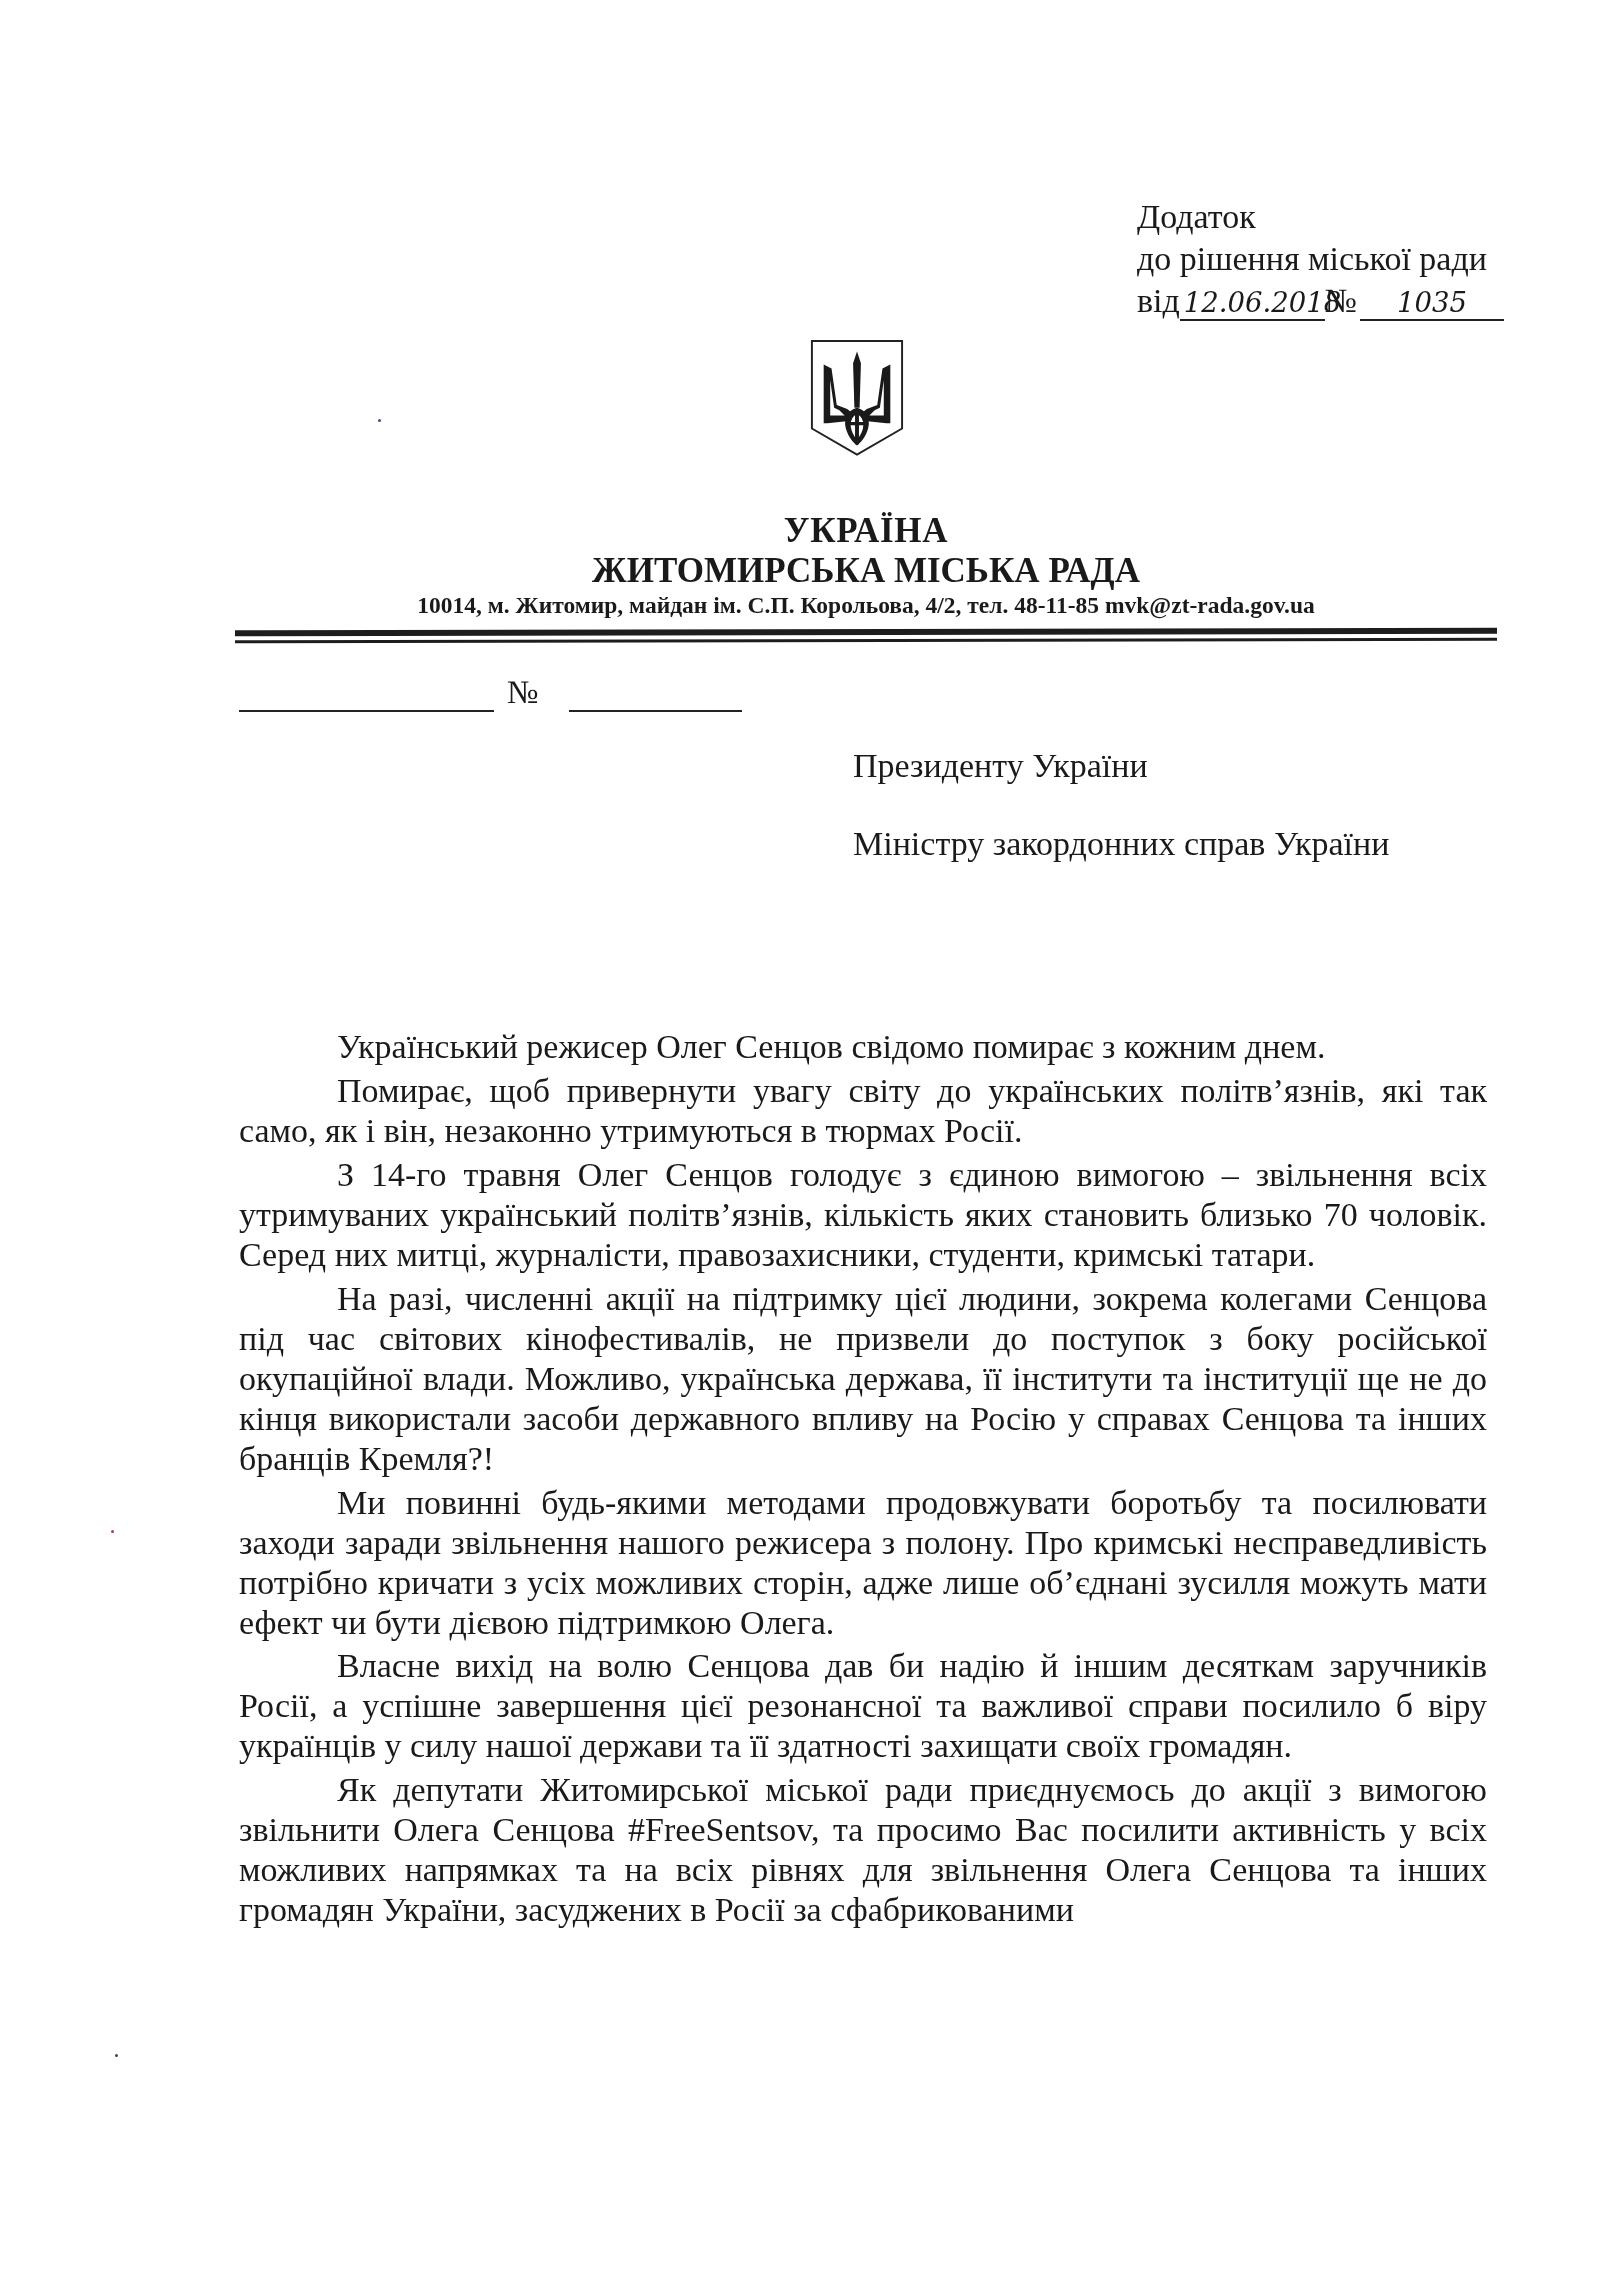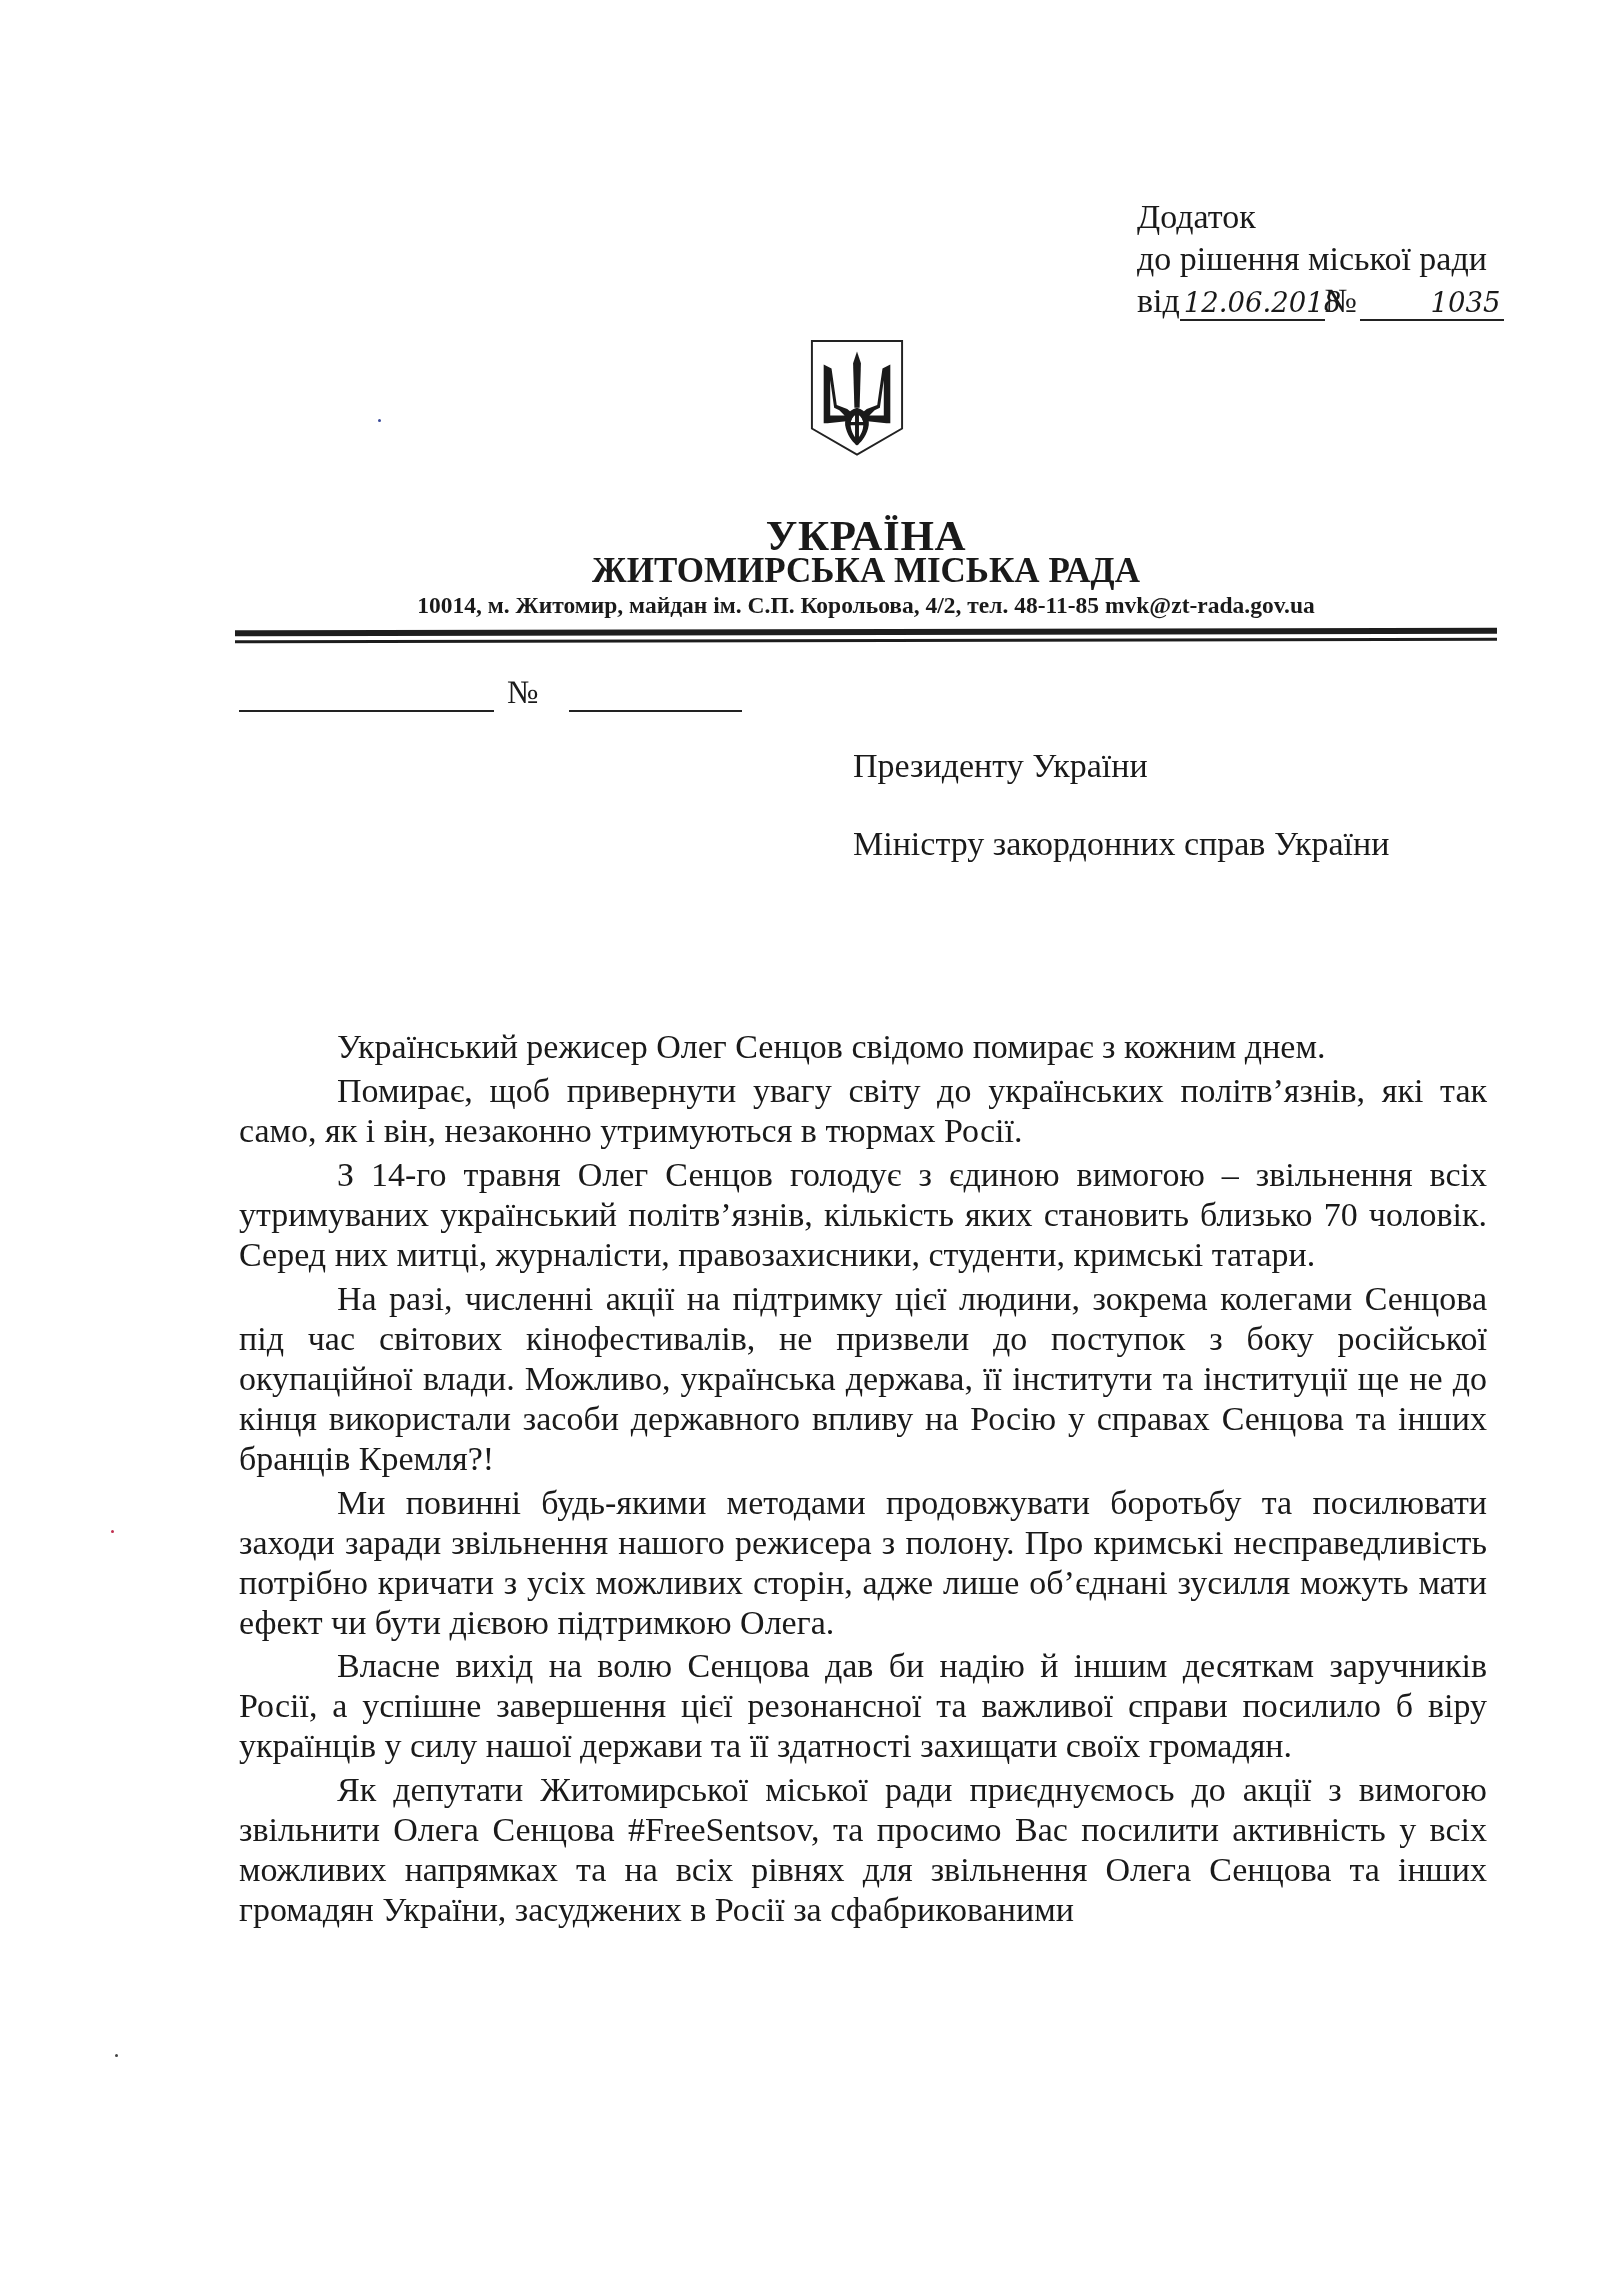--- a/index.html
+++ b/index.html
@@ -13,29 +13,29 @@
     clip-path: polygon(20% 0, 100% 0, 100% 80%);
   }
   .annex {
     position: absolute; left: 1137px; top: 196px; font-size: 34px; line-height: 42px;
   }
   .annex .hand {
     font-family: "DejaVu Serif", serif; font-style: italic; font-size: 27.5px;
     display: inline-block; border-bottom: 2px solid #222; padding: 0 3.9px; line-height: 33px;
   }
   .annex .date { width: 137px; text-align: center; }
-  .annex .num { width: 137px; text-align: right; margin-left: 2.6px; }
+  .annex .num { width: 137px; text-align: center; margin-left: 2.6px; }
   .coat {
     position: absolute; left: 808px; top: 337px; width: 98px; height: 121px;
   }
   .hdr {
     position: absolute; left: 235px; width: 1262px; text-align: center; font-weight: bold;
     font-family: "Liberation Serif", serif;
   }
-  .hdr.country { top: 511px; font-size: 43px; letter-spacing: 0.7px; }
+  .hdr.country { top: 511px; font-size: 35px; letter-spacing: 0.7px; }
   .hdr.council { top: 551px; font-size: 35px; }
   .hdr.addr { top: 592px; font-size: 23.5px; }
   .rule1 { position: absolute; left: 235px; top: 629px; width: 1262px; height: 5.9px; background: #1d1d1d; transform: rotate(-0.12deg); }
   .rule2 { position: absolute; left: 235px; top: 639px; width: 1262px; height: 2.6px; background: #1d1d1d; transform: rotate(-0.12deg); }
   .outref { position: absolute; top: 674px; left: 239px; font-size: 33px; height: 39px; }
   .outref .line1 { position: absolute; left: 0; top: 36px; width: 255px; border-bottom: 2px solid #222; }
   .outref .no { position: absolute; left: 268px; top: 0; }
   .outref .line2 { position: absolute; left: 330px; top: 36px; width: 173px; border-bottom: 2px solid #222; }
   .addressees { position: absolute; left: 853px; top: 747px; font-size: 34px; }
   .addressees div { height: 78px; }

